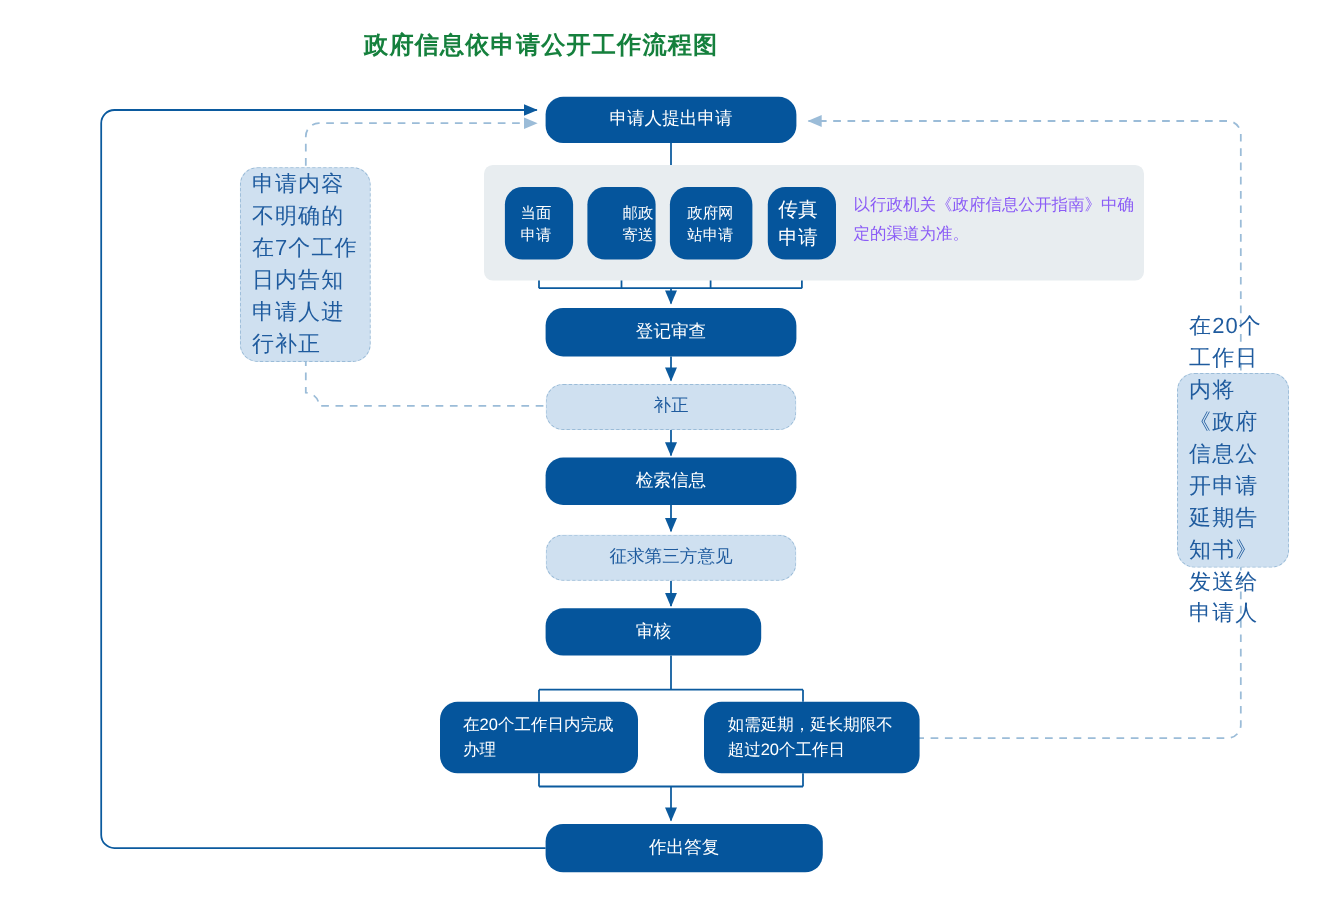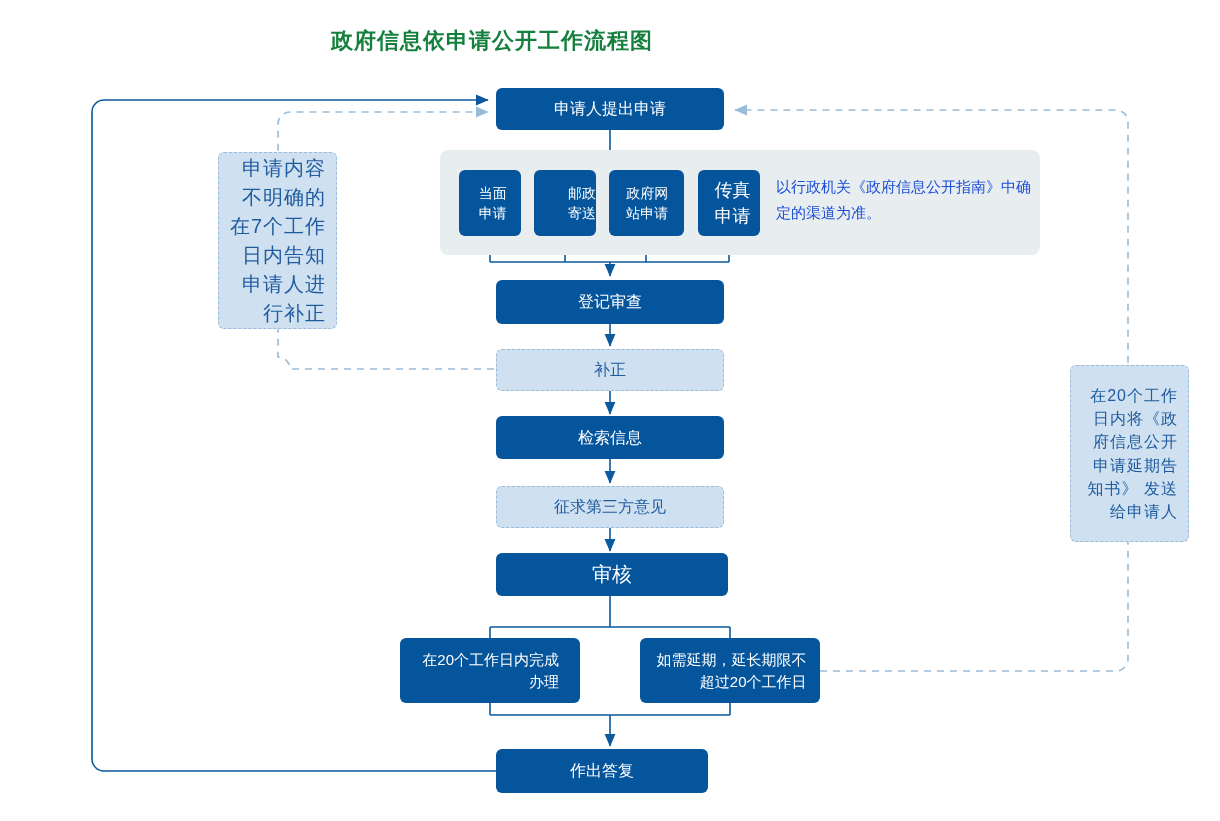--- a/index.html
+++ b/index.html
@@ -11,31 +11,31 @@
   #canvas{position:absolute;left:0;top:0;width:1220px;height:821px;}
   svg.wires{position:absolute;left:0;top:0;width:1220px;height:821px;pointer-events:none;}
 
   .title{
     position:absolute;left:0;top:26px;width:984px;text-align:center;
     font-size:22px;font-weight:bold;color:#15803d;letter-spacing:1px;
   }
 
   .node{
     position:absolute;box-sizing:border-box;
-    display:flex;align-items:center;justify-content:center;text-align:right;
-    border-radius:6px;line-height:1.45;
+    display:flex;align-items:center;justify-content:center;text-align:left;
+    border-radius:16px;line-height:1.45;
   }
   .solid{background:#05559c;color:#ffffff;}
   .lite{background:#cfe0f0;color:#1f5b9e;border:1px dashed #9bbcd8;}
 
   .panel{
     position:absolute;background:#e8edf0;border-radius:8px;
   }
   .note-text{
-    position:absolute;color:#1d4ed8;font-size:15px;line-height:1.7;
+    position:absolute;color:#8b5cf6;font-size:15px;line-height:1.7;
     text-align:left;
   }
   .vtext{padding:6px 10px;}
 </style>
 </head>
 <body>
 
 <div id="canvas">
 
   <div class="title">政府信息依申请公开工作流程图</div>
@@ -122,38 +122,38 @@
   </div>
 
   <div class="node solid" style="left:496px;top:416px;width:228px;height:43px;font-size:16px;">
     <span>检索信息</span>
   </div>
 
   <div class="node lite" style="left:496px;top:486px;width:228px;height:42px;font-size:16px;">
     <span>征求第三方意见</span>
   </div>
 
-  <div class="node solid" style="left:496px;top:553px;width:232px;height:43px;font-size:20px;font-family:Liberation Serif, serif;">
+  <div class="node solid" style="left:496px;top:553px;width:196px;height:43px;font-size:16px;font-family:Liberation Serif, serif;">
     <span>审核</span>
   </div>
 
   <div class="node solid" style="left:400px;top:638px;width:180px;height:65px;font-size:15px;">
     <span style="display:block;width:9.2em;">在20个工作日内完成办理</span>
   </div>
 
-  <div class="node solid" style="left:640px;top:638px;width:180px;height:65px;font-size:15px;">
+  <div class="node solid" style="left:640px;top:638px;width:196px;height:65px;font-size:15px;">
     <span style="display:block;width:10.2em;">如需延期，延长期限不超过20个工作日</span>
   </div>
 
-  <div class="node solid" style="left:496px;top:749px;width:212px;height:44px;font-size:16px;">
+  <div class="node solid" style="left:496px;top:749px;width:252px;height:44px;font-size:16px;">
     <span>作出答复</span>
   </div>
 
   <div class="node lite vtext" style="left:218px;top:152px;width:119px;height:177px;font-size:20px;letter-spacing:1px;">
     <span style="display:block;width:6.6em;">申请内容不明确的在7个工作日内告知申请人进行补正</span>
   </div>
 
 
-  <div class="node lite vtext" style="left:1070px;top:365px;width:119px;height:177px;font-size:16px;letter-spacing:1px;">
+  <div class="node lite vtext" style="left:1070px;top:339px;width:102px;height:177px;font-size:20px;letter-spacing:1px;">
     <span style="display:block;width:6.7em;">在20个工作日内将《政府信息公开申请延期告知书》 发送给申请人</span>
   </div>
 
 </div>
 
 </body></html>

